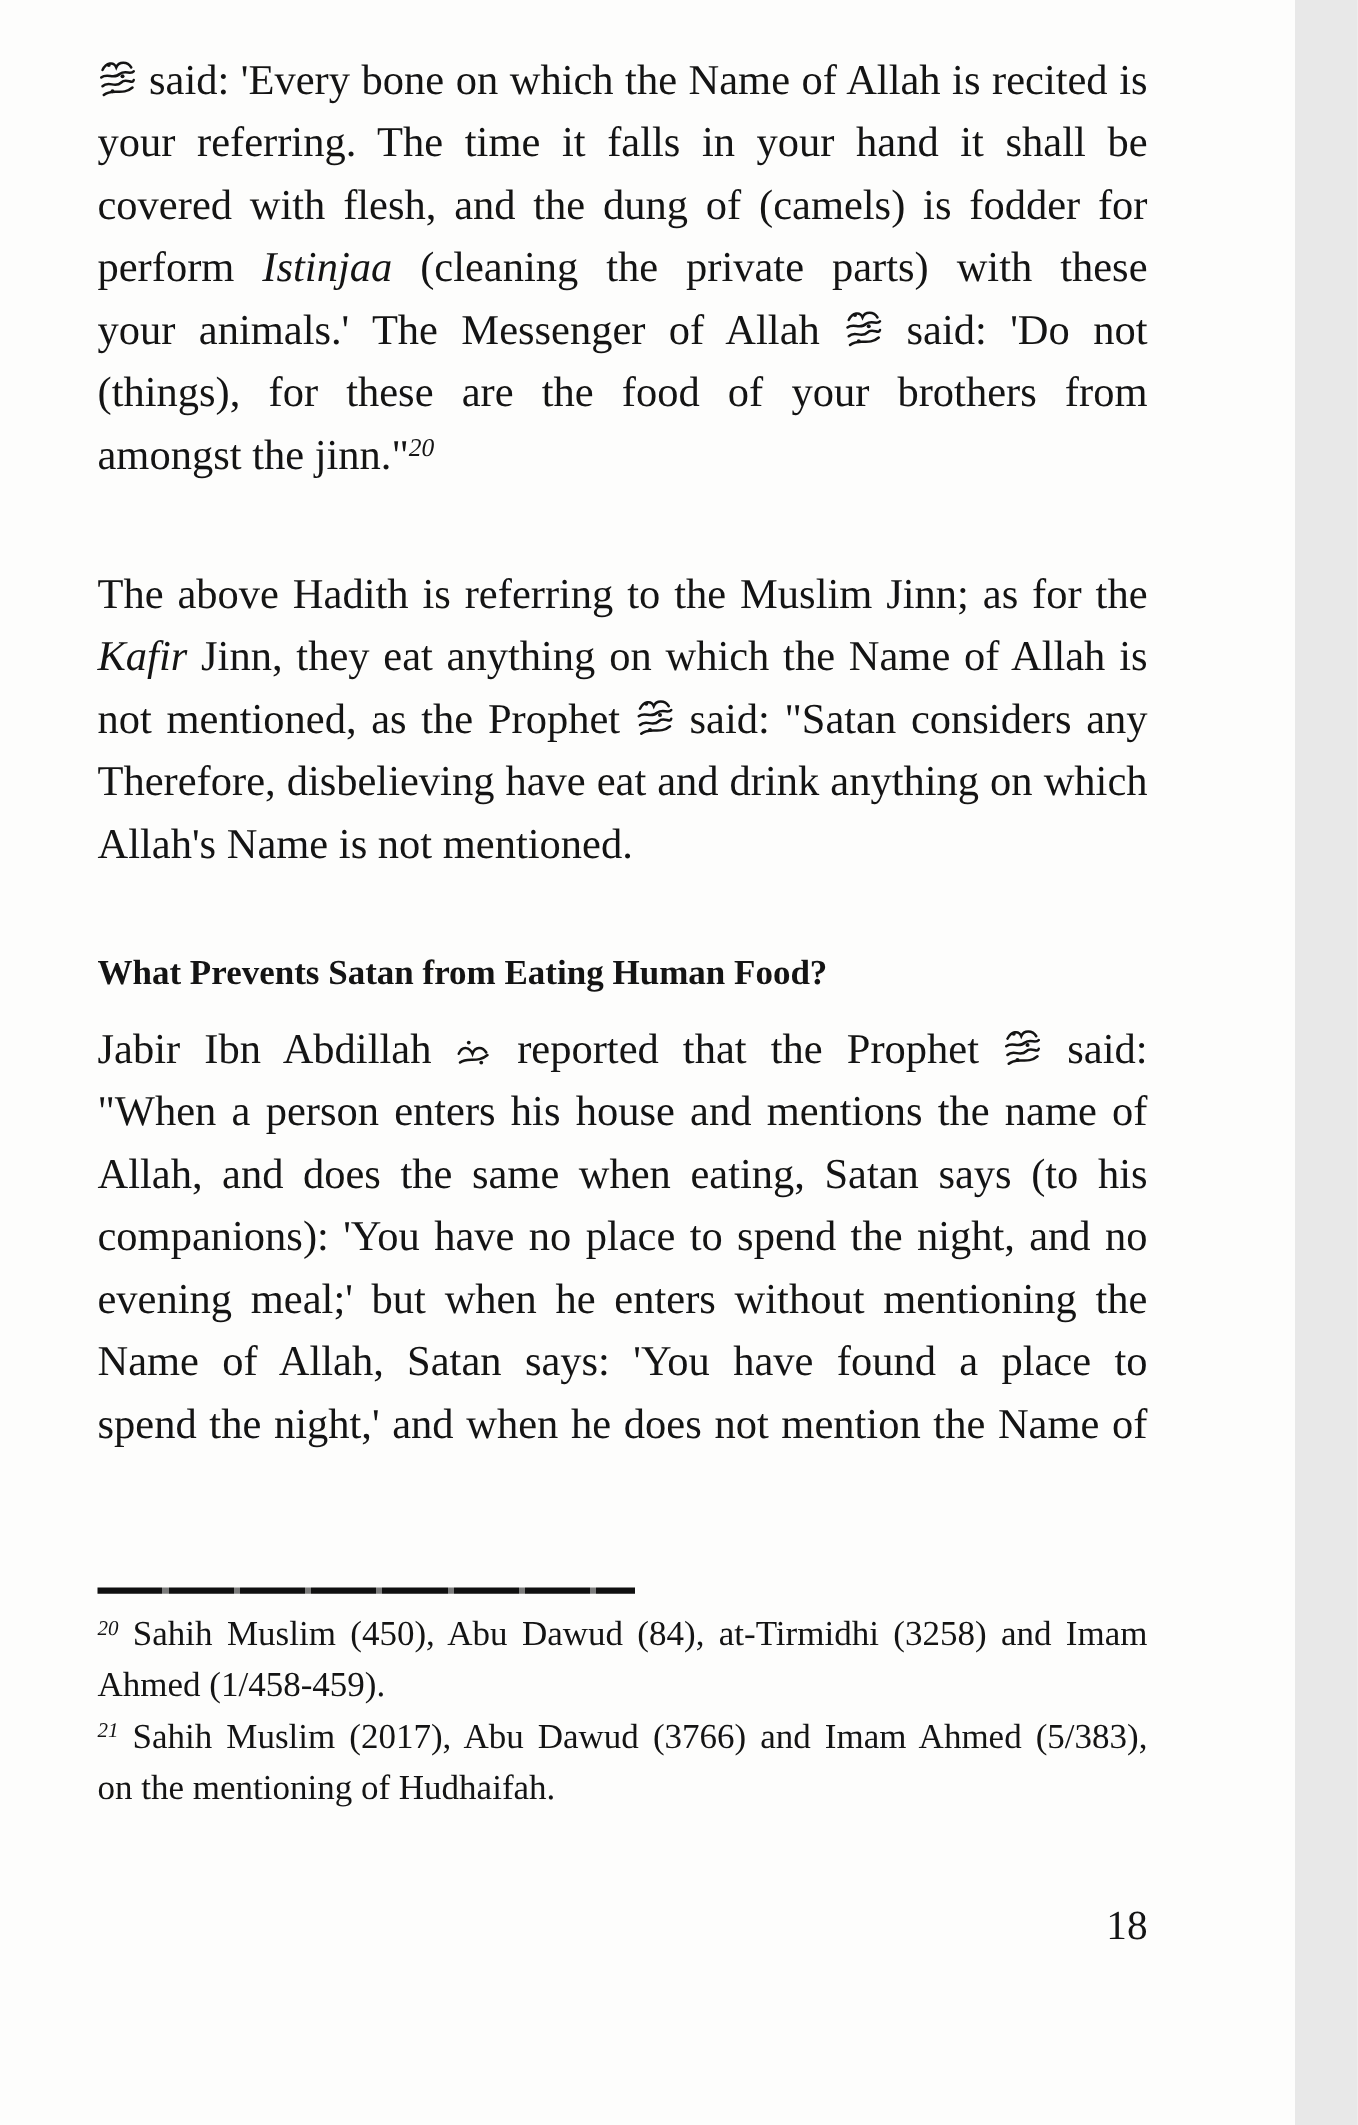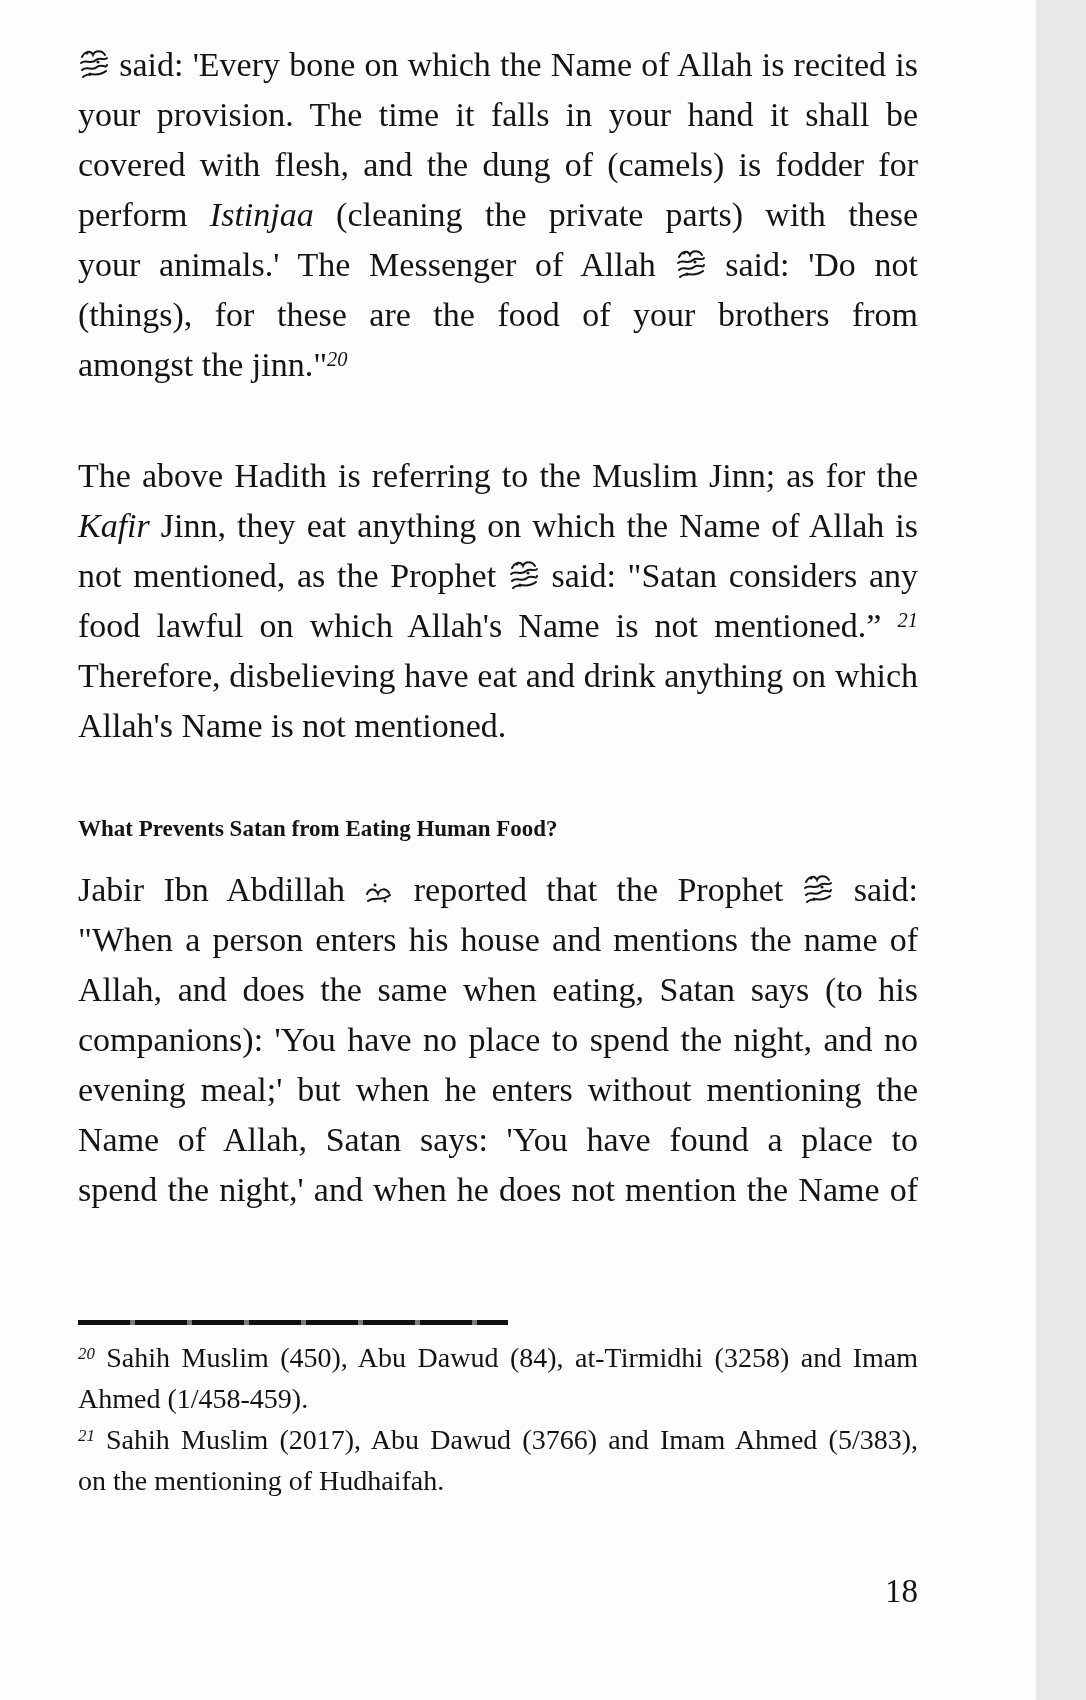--- a/index.html
+++ b/index.html
@@ -16,21 +16,21 @@
   .para + .para{margin-top:61px;}
   .line{
     text-align:justify;
     text-align-last:justify;
     white-space:nowrap;
     overflow:visible;
   }
   .line-left{text-align-last:left;}
   .heading{
     margin-top:55px;margin-bottom:13px;
-    font-weight:bold;font-size:23px;line-height:46px;
+    font-weight:bold;font-size:28px;line-height:46px;
     white-space:nowrap;
   }
   .it{font-style:italic;}
   .sup{font-size:0.6em;vertical-align:0.5em;line-height:0;font-style:italic;}
   .fn-area{margin-top:105px;}
   .fn-rule{
     width:430px;height:5px;margin-bottom:12px;
     background:repeating-linear-gradient(90deg,#101010 0 52px,rgba(16,16,16,.55) 52px 57px);
   }
   .fn-line{
@@ -52,21 +52,21 @@
         <div class="para">
           <div class="line"><span class="sym sym-pbuh"><svg width="32" height="36" viewBox="0 0 32 36" xmlns="http://www.w3.org/2000/svg" fill="none" stroke="#141414" stroke-width="2" stroke-linecap="round">
                 <path d="M4 10 C7 4, 13 3, 15 8 C17 3, 24 3, 27 8"></path>
                 <path d="M3 16 C8 12, 13 18, 18 13 C22 10, 27 14, 29 11"></path>
                 <path d="M4 23 C9 18, 14 25, 19 20 C23 16, 28 22, 29 18"></path>
                 <path d="M5 30 C12 24, 20 31, 28 24"></path>
                 <circle cx="9" cy="6" r="1.6" fill="#141414" stroke="none"></circle>
                 <circle cx="20" cy="15" r="1.6" fill="#141414" stroke="none"></circle>
                 <circle cx="12" cy="27" r="1.6" fill="#141414" stroke="none"></circle>
               </svg></span><span> said: 'Every bone on which the Name of Allah is recited is</span></div>
-          <div class="line"><span>your provision. The time it falls in your hand it shall be</span></div>
+          <div class="line"><span>your referring. The time it falls in your hand it shall be</span></div>
           <div class="line"><span>covered with flesh, and the dung of (camels) is fodder for</span></div>
           <div class="line"><span>perform </span><span class="it">Istinjaa</span><span> (cleaning the private parts) with these</span></div>
           <div class="line"><span>your animals.' The Messenger of Allah </span><span class="sym sym-pbuh"><svg width="32" height="36" viewBox="0 0 32 36" xmlns="http://www.w3.org/2000/svg" fill="none" stroke="#141414" stroke-width="2" stroke-linecap="round">
                 <path d="M4 10 C7 4, 13 3, 15 8 C17 3, 24 3, 27 8"></path>
                 <path d="M3 16 C8 12, 13 18, 18 13 C22 10, 27 14, 29 11"></path>
                 <path d="M4 23 C9 18, 14 25, 19 20 C23 16, 28 22, 29 18"></path>
                 <path d="M5 30 C12 24, 20 31, 28 24"></path>
                 <circle cx="9" cy="6" r="1.6" fill="#141414" stroke="none"></circle>
                 <circle cx="20" cy="15" r="1.6" fill="#141414" stroke="none"></circle>
                 <circle cx="12" cy="27" r="1.6" fill="#141414" stroke="none"></circle>
@@ -79,21 +79,20 @@
           <div class="line"><span class="it">Kafir</span><span> Jinn, they eat anything on which the Name of Allah is</span></div>
           <div class="line"><span>not mentioned, as the Prophet </span><span class="sym sym-pbuh"><svg width="32" height="36" viewBox="0 0 32 36" xmlns="http://www.w3.org/2000/svg" fill="none" stroke="#141414" stroke-width="2" stroke-linecap="round">
                 <path d="M4 10 C7 4, 13 3, 15 8 C17 3, 24 3, 27 8"></path>
                 <path d="M3 16 C8 12, 13 18, 18 13 C22 10, 27 14, 29 11"></path>
                 <path d="M4 23 C9 18, 14 25, 19 20 C23 16, 28 22, 29 18"></path>
                 <path d="M5 30 C12 24, 20 31, 28 24"></path>
                 <circle cx="9" cy="6" r="1.6" fill="#141414" stroke="none"></circle>
                 <circle cx="20" cy="15" r="1.6" fill="#141414" stroke="none"></circle>
                 <circle cx="12" cy="27" r="1.6" fill="#141414" stroke="none"></circle>
               </svg></span><span> said: "Satan considers any</span></div>
-          <div class="line"><span>food lawful on which Allah's Name is not mentioned.” </span><span class="sup">21</span></div>
           <div class="line"><span>Therefore, disbelieving have eat and drink anything on which</span></div>
           <div class="line line-left"><span>Allah's Name is not mentioned.</span></div>
         </div>
         <div class="heading">What Prevents Satan from Eating Human Food?</div>
         <div class="para">
           <div class="line"><span>Jabir Ibn Abdillah </span><span class="sym sym-ra"><svg width="30" height="26" viewBox="0 0 28 26" xmlns="http://www.w3.org/2000/svg" fill="none" stroke="#141414" stroke-width="2" stroke-linecap="round">
                 <path d="M2 13 C5 6, 11 8, 13 13 C15 7, 21 7, 24 12"></path>
                 <path d="M3 20 C9 15, 17 21, 25 14"></path>
                 <circle cx="10" cy="4" r="1.5" fill="#141414" stroke="none"></circle>
                 <circle cx="20" cy="20" r="1.5" fill="#141414" stroke="none"></circle>

